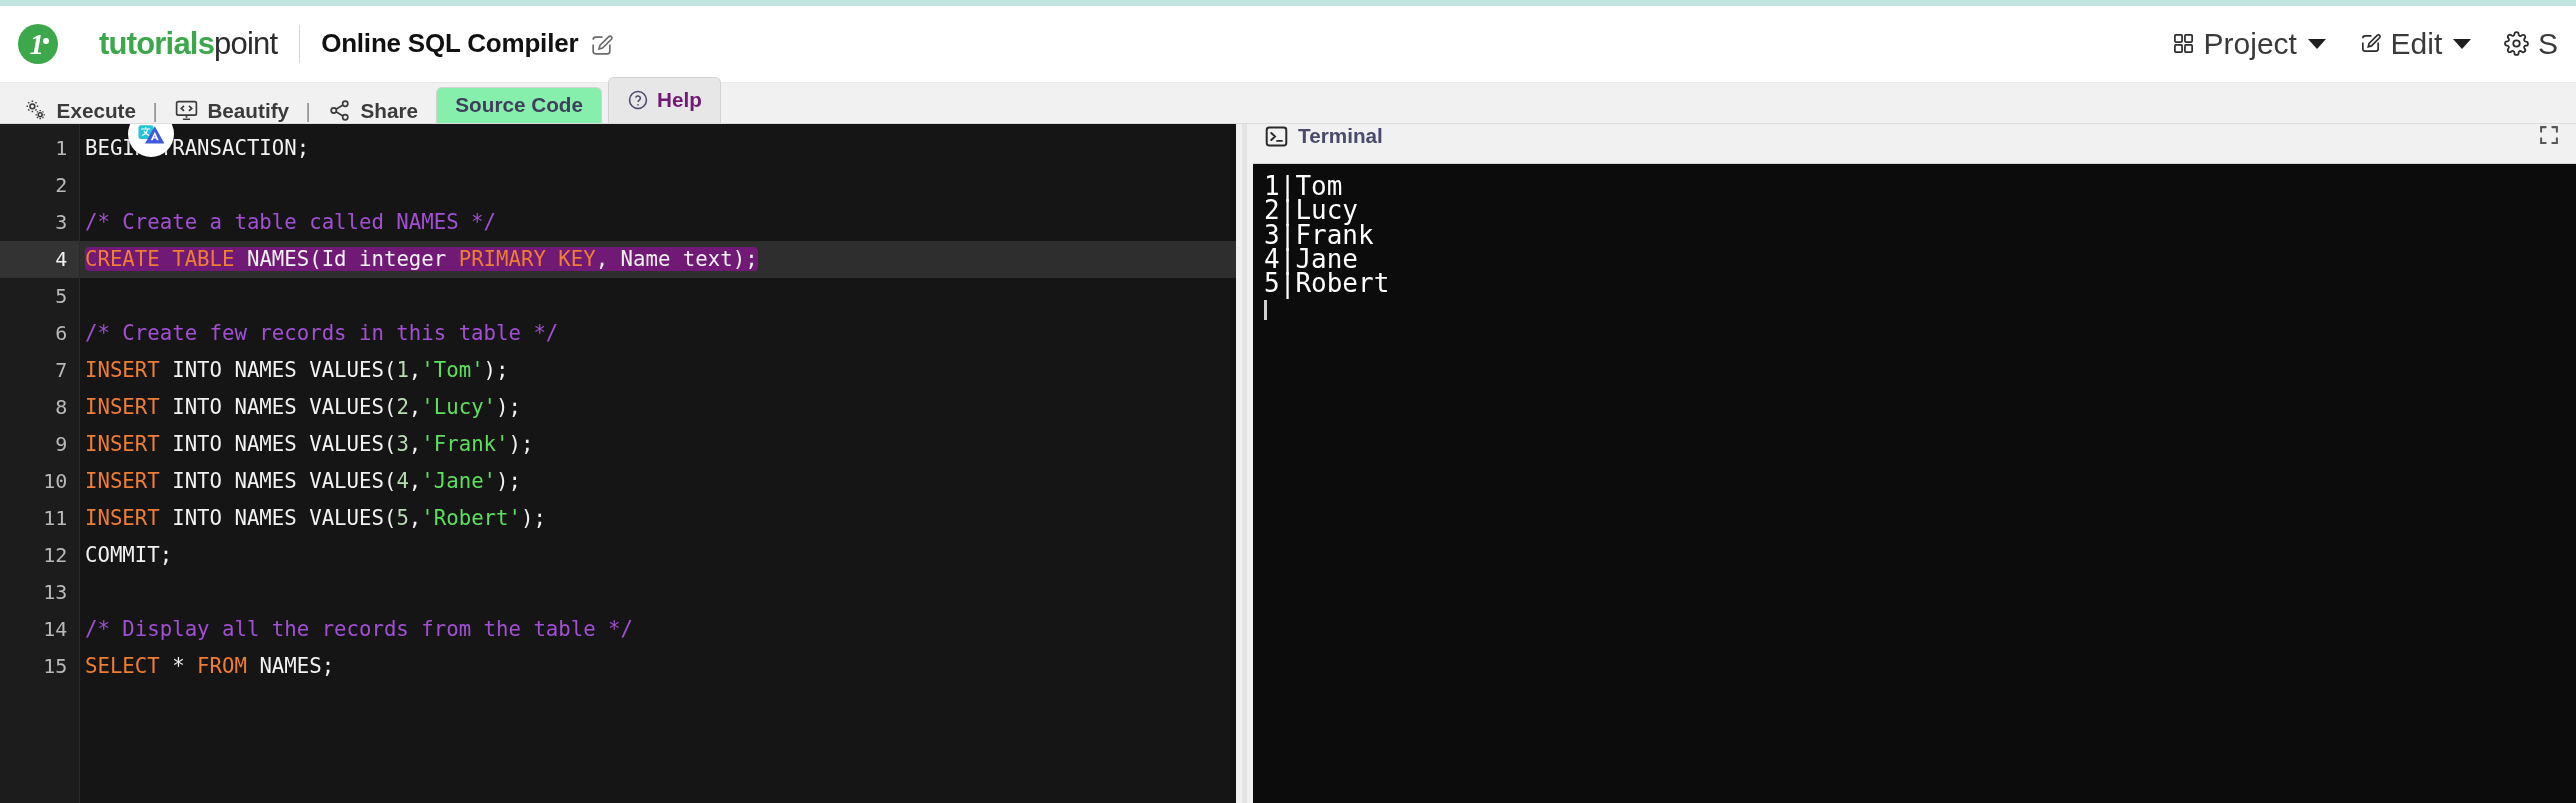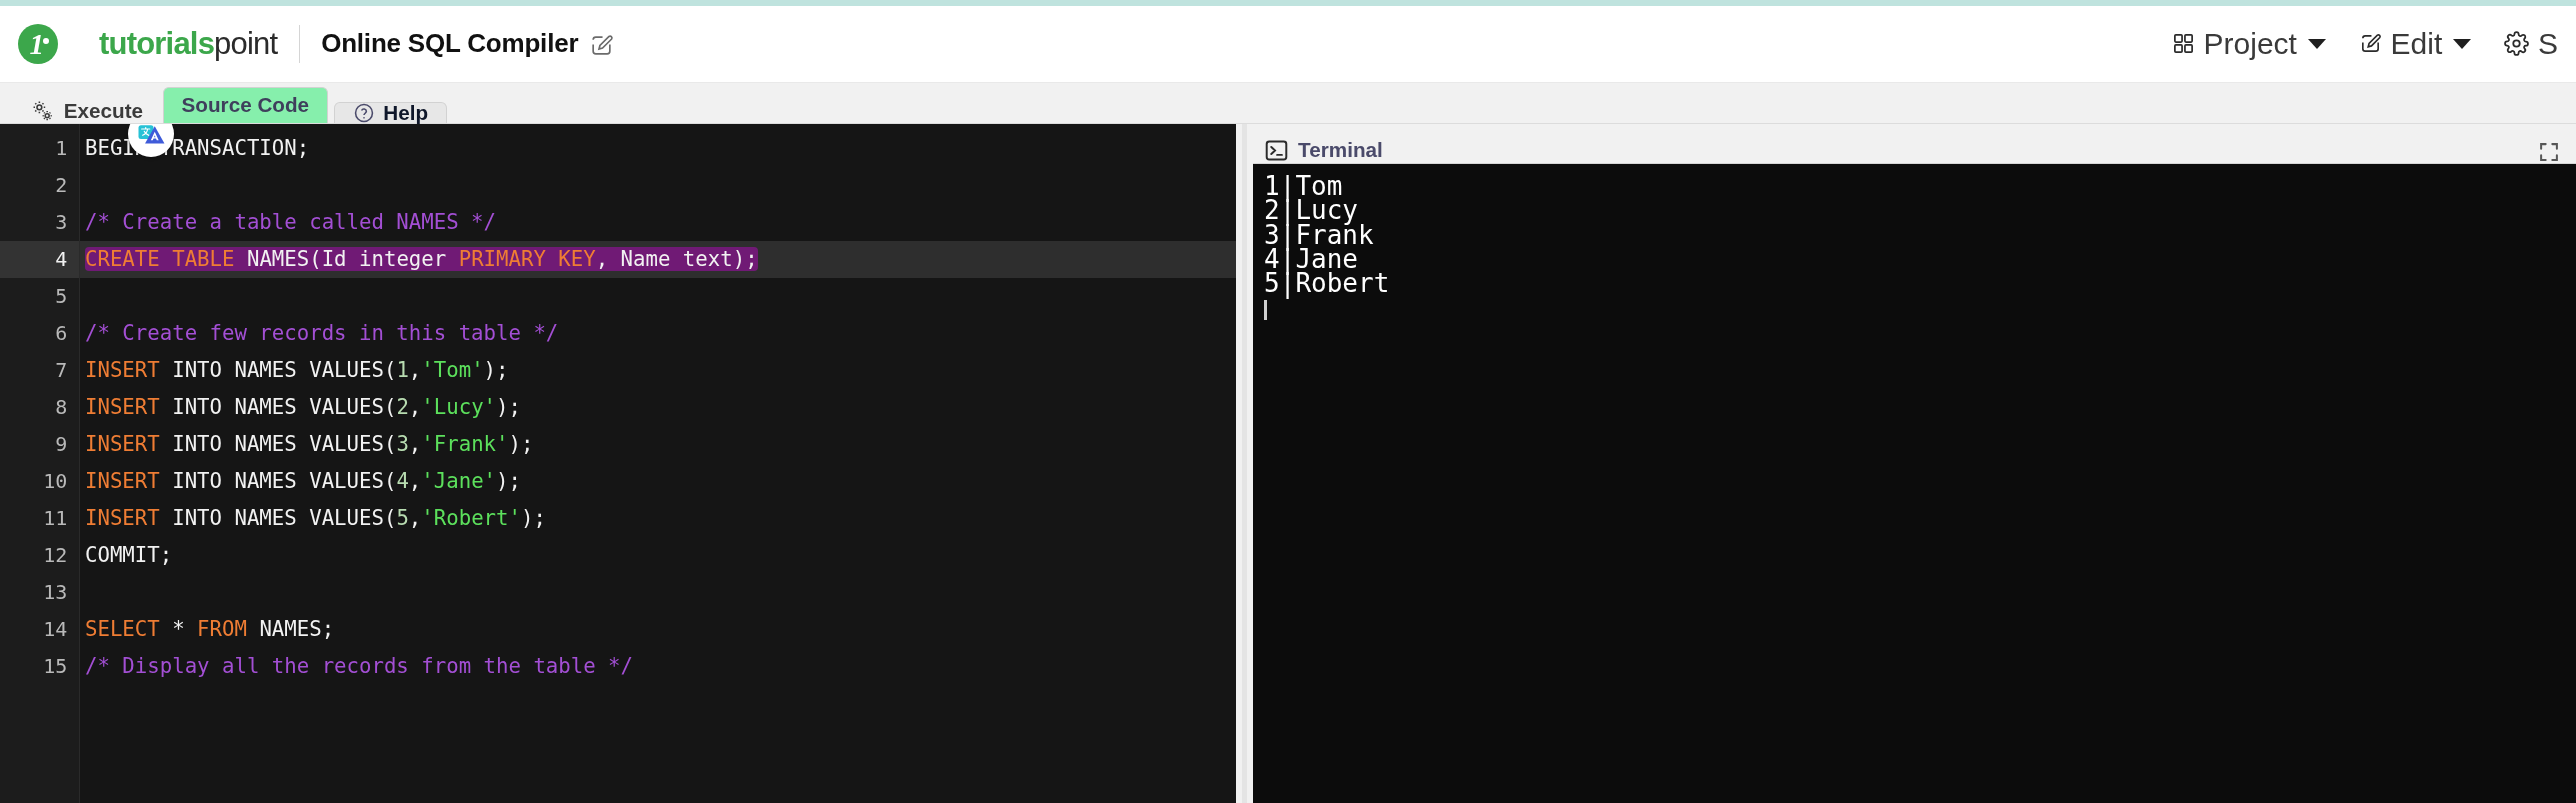--- a/index.html
+++ b/index.html
@@ -41,29 +41,29 @@
   .hdr-item{display:flex;align-items:center;margin-left:33px;cursor:pointer;white-space:nowrap;}
   .hdr-item .lbl{font-size:30px;color:#3a3a3a;margin-left:9px;}
   .caret{margin-left:10.7px;width:0;height:0;border-left:9px solid transparent;border-right:9px solid transparent;border-top:10px solid #1f1f1f;}
 
   
   .toolbar{
     height:40px;flex:0 0 auto;background:#f1f1f1;
     display:flex;align-items:flex-end;position:relative;
     border-bottom:0.8px solid #dcdcdc;
   }
-  .tb-actions{display:flex;align-items:center;height:24px;padding-left:26px;flex-direction:column;}
+  .tb-actions{display:flex;align-items:center;height:24px;padding-left:20px;}
   .tb-btn{display:flex;align-items:center;cursor:pointer;padding:0 3.3px;}
   .tb-btn .lbl{font-size:20.7px;font-weight:700;color:#3b3b3b;margin-left:8.3px;}
   .tb-sep{color:#8f8f8f;font-size:20px;margin:0 13.2px;line-height:20px;}
   .tb-tabs{display:flex;align-items:flex-end;height:40px;margin-left:15px;}
   .tb-tab{
-    height:21px;display:flex;align-items:center;padding:0 18px;
+    height:46px;display:flex;align-items:center;padding:0 18px;
     border:0.8px solid #d2d2d2;border-bottom:none;border-radius:5.8px 5.8px 0 0;
-    background:#e7e7e7;color:#0f172a;font-size:20.7px;font-weight:700;cursor:pointer;
+    background:#e7e7e7;color:#701a75;font-size:20.7px;font-weight:700;cursor:pointer;
     margin-right:5.8px;box-sizing:border-box;
   }
   .tb-tab.active{background:#86efac;color:#3f3f5c;position:relative;z-index:3;height:36px;}
   .tb-tab .help-ico{margin-right:8.3px;display:inline-flex;}
 
   
   .main{flex:1 1 auto;display:flex;min-height:0;background:#f1f1f1;}
   .pane-editor{width:1236px;flex:0 0 auto;display:flex;flex-direction:column;min-height:0;background:#151515;position:relative;}
   .splitter{width:16.5px;flex:0 0 auto;background:#f1f1f1;cursor:col-resize;position:relative;}
   .splitter:after{content:"";position:absolute;left:5.8px;top:0;bottom:0;width:5px;background:#e4e4e4;}
@@ -92,21 +92,21 @@
   .sel{background:#701a75;border-radius:4px;}
   .sel .tok-kw{color:#ef7d34;}
   .translate-badge{
     position:absolute;left:48px;top:-13.2px;width:46px;height:46px;border-radius:50%;
     background:#ffffff;box-shadow:0 0.8px 3.3px rgba(0,0,0,.35);
     display:flex;align-items:center;justify-content:center;z-index:9;
   }
 
   
   .term-head{
-    height:40px;flex:0 0 auto;background:#f1f1f1;display:flex;align-items:flex-end;
+    height:40px;flex:0 0 auto;background:#f1f1f1;display:flex;align-items:flex-start;
     justify-content:space-between;padding:0 16.5px 0 11.6px;box-sizing:border-box;
     border-bottom:0.8px solid #d6d6d6;
   }
   .term-head-left{display:flex;align-items:center;}
   .term-head-left .lbl{font-size:20.7px;font-weight:700;color:#4a4a6a;margin-left:9px;}
   .term-body{
     flex:1 1 auto;background:#0c0c0c;padding:10px 0 0 11.6px;overflow:hidden;
     font-family:"DejaVu Sans Mono", monospace;font-size:26px;color:#ffffff;
   }
   .term-body .tline{height:24.4px;line-height:24.4px;white-space:pre;}
@@ -282,22 +282,22 @@
             <div class="row active"><span class="sel"><span class="tok-kw">CREATE TABLE</span><span class="tok-plain"> NAMES(Id integer </span><span class="tok-kw">PRIMARY KEY</span><span class="tok-plain">, Name text);</span></span></div>
             <div class="row">&nbsp;</div>
             <div class="row"><span class="tok-cm">/* Create few records in this table */</span></div>
             <div class="row"><span class="tok-kw">INSERT</span><span class="tok-plain"> INTO NAMES VALUES(</span><span class="tok-num">1</span><span class="tok-plain">,</span><span class="tok-str">'Tom'</span><span class="tok-plain">);</span></div>
             <div class="row"><span class="tok-kw">INSERT</span><span class="tok-plain"> INTO NAMES VALUES(</span><span class="tok-num">2</span><span class="tok-plain">,</span><span class="tok-str">'Lucy'</span><span class="tok-plain">);</span></div>
             <div class="row"><span class="tok-kw">INSERT</span><span class="tok-plain"> INTO NAMES VALUES(</span><span class="tok-num">3</span><span class="tok-plain">,</span><span class="tok-str">'Frank'</span><span class="tok-plain">);</span></div>
             <div class="row"><span class="tok-kw">INSERT</span><span class="tok-plain"> INTO NAMES VALUES(</span><span class="tok-num">4</span><span class="tok-plain">,</span><span class="tok-str">'Jane'</span><span class="tok-plain">);</span></div>
             <div class="row"><span class="tok-kw">INSERT</span><span class="tok-plain"> INTO NAMES VALUES(</span><span class="tok-num">5</span><span class="tok-plain">,</span><span class="tok-str">'Robert'</span><span class="tok-plain">);</span></div>
             <div class="row"><span class="tok-plain">COMMIT;</span></div>
             <div class="row">&nbsp;</div>
+            <div class="row"><span class="tok-cm">/* Display all the records from the table */</span></div>
             <div class="row"><span class="tok-kw">SELECT</span><span class="tok-plain"> * </span><span class="tok-kw">FROM</span><span class="tok-plain"> NAMES;</span></div>
-            <div class="row"><span class="tok-cm">/* Display all the records from the table */</span></div>
           </div>
 
       </div>
     </div>
 
     <div class="splitter"></div>
 
     <div class="pane-terminal">
       <div class="term-head">
         <div class="term-head-left">

